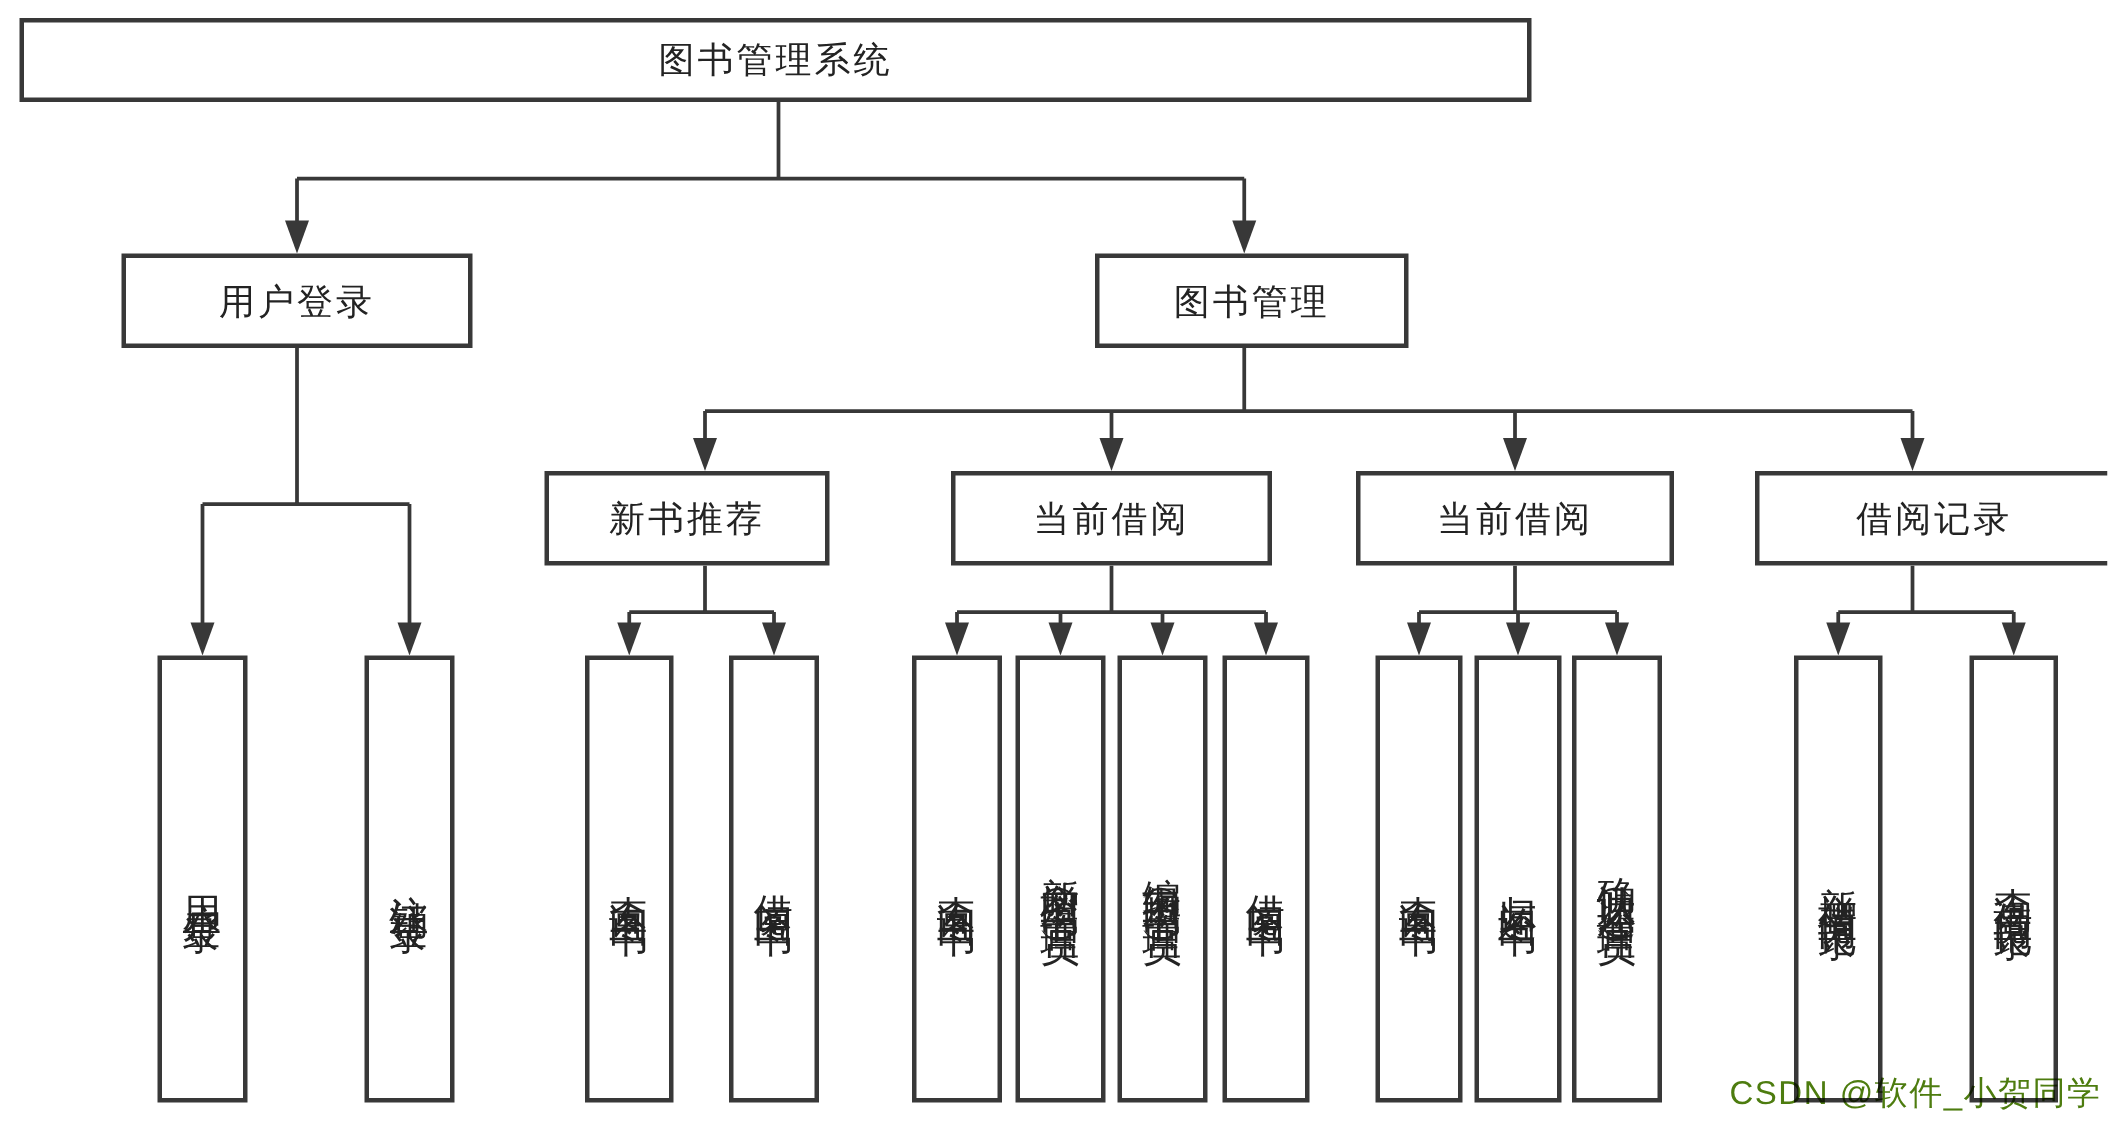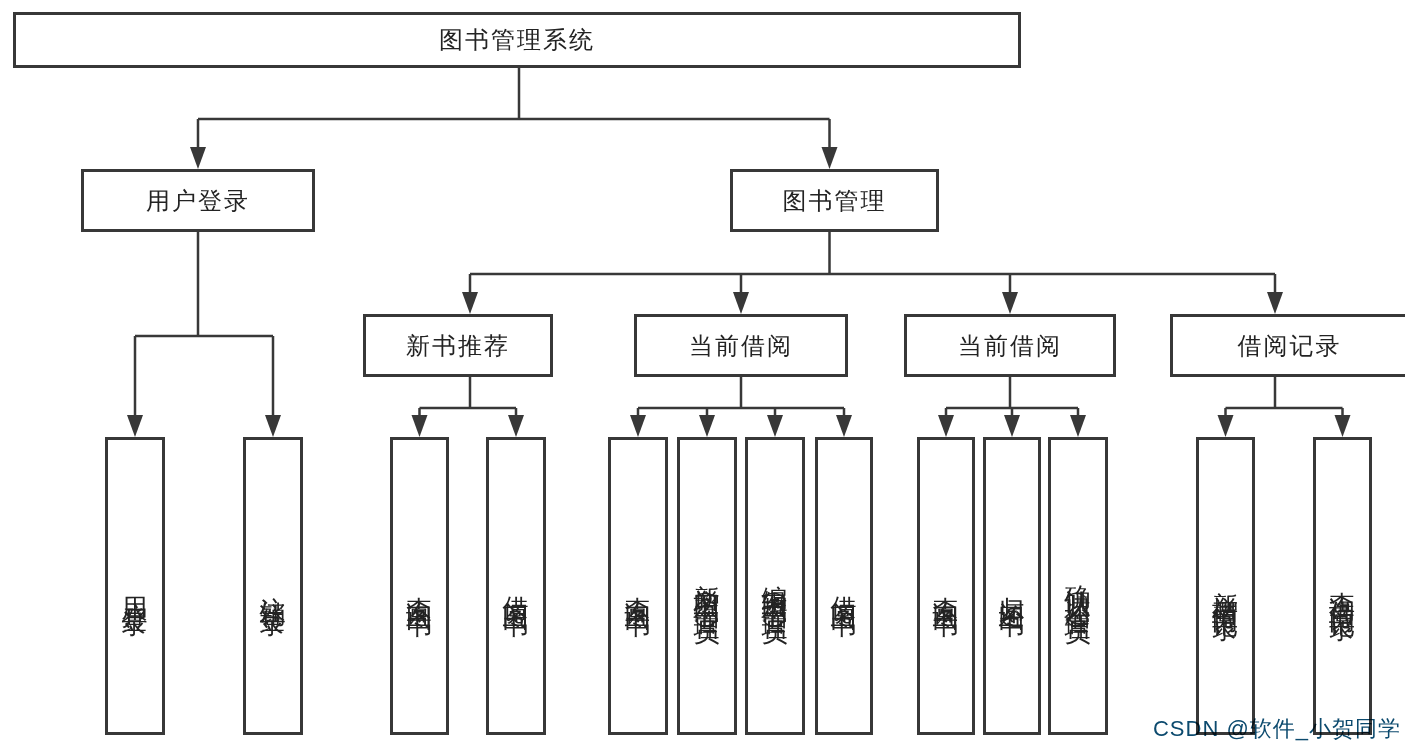--- a/index.html
+++ b/index.html
@@ -30,21 +30,21 @@
     text-orientation:mixed;
     font-size:26px;
     letter-spacing:5px;
     line-height:1;
     white-space:nowrap;
   }
   #watermark{
     position:absolute;
     right:4px;bottom:3px;
     font-size:22px;
-    color:#0c4a6e;
+    color:#4d7c0f;
     letter-spacing:1px;
     mix-blend-mode:multiply;
     z-index:10;
     white-space:nowrap;
   }
 </style>
 </head>
 <body>
 
 <div id="canvas">

